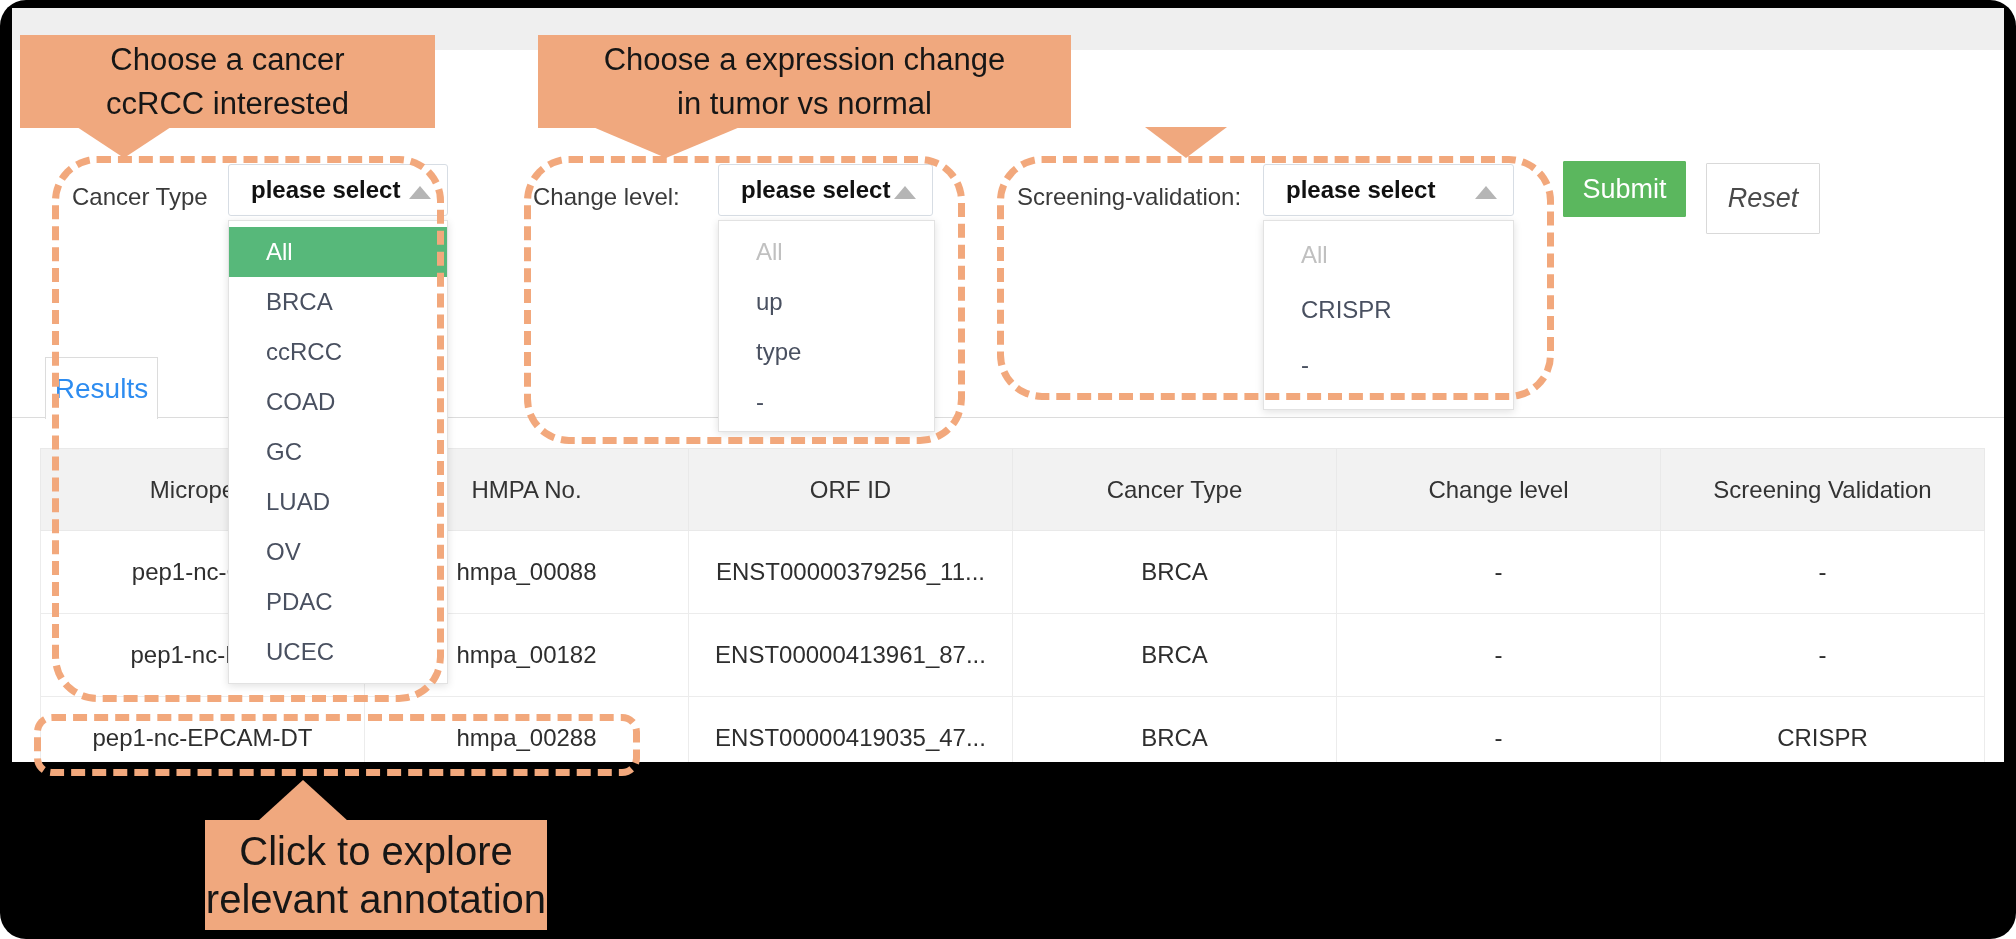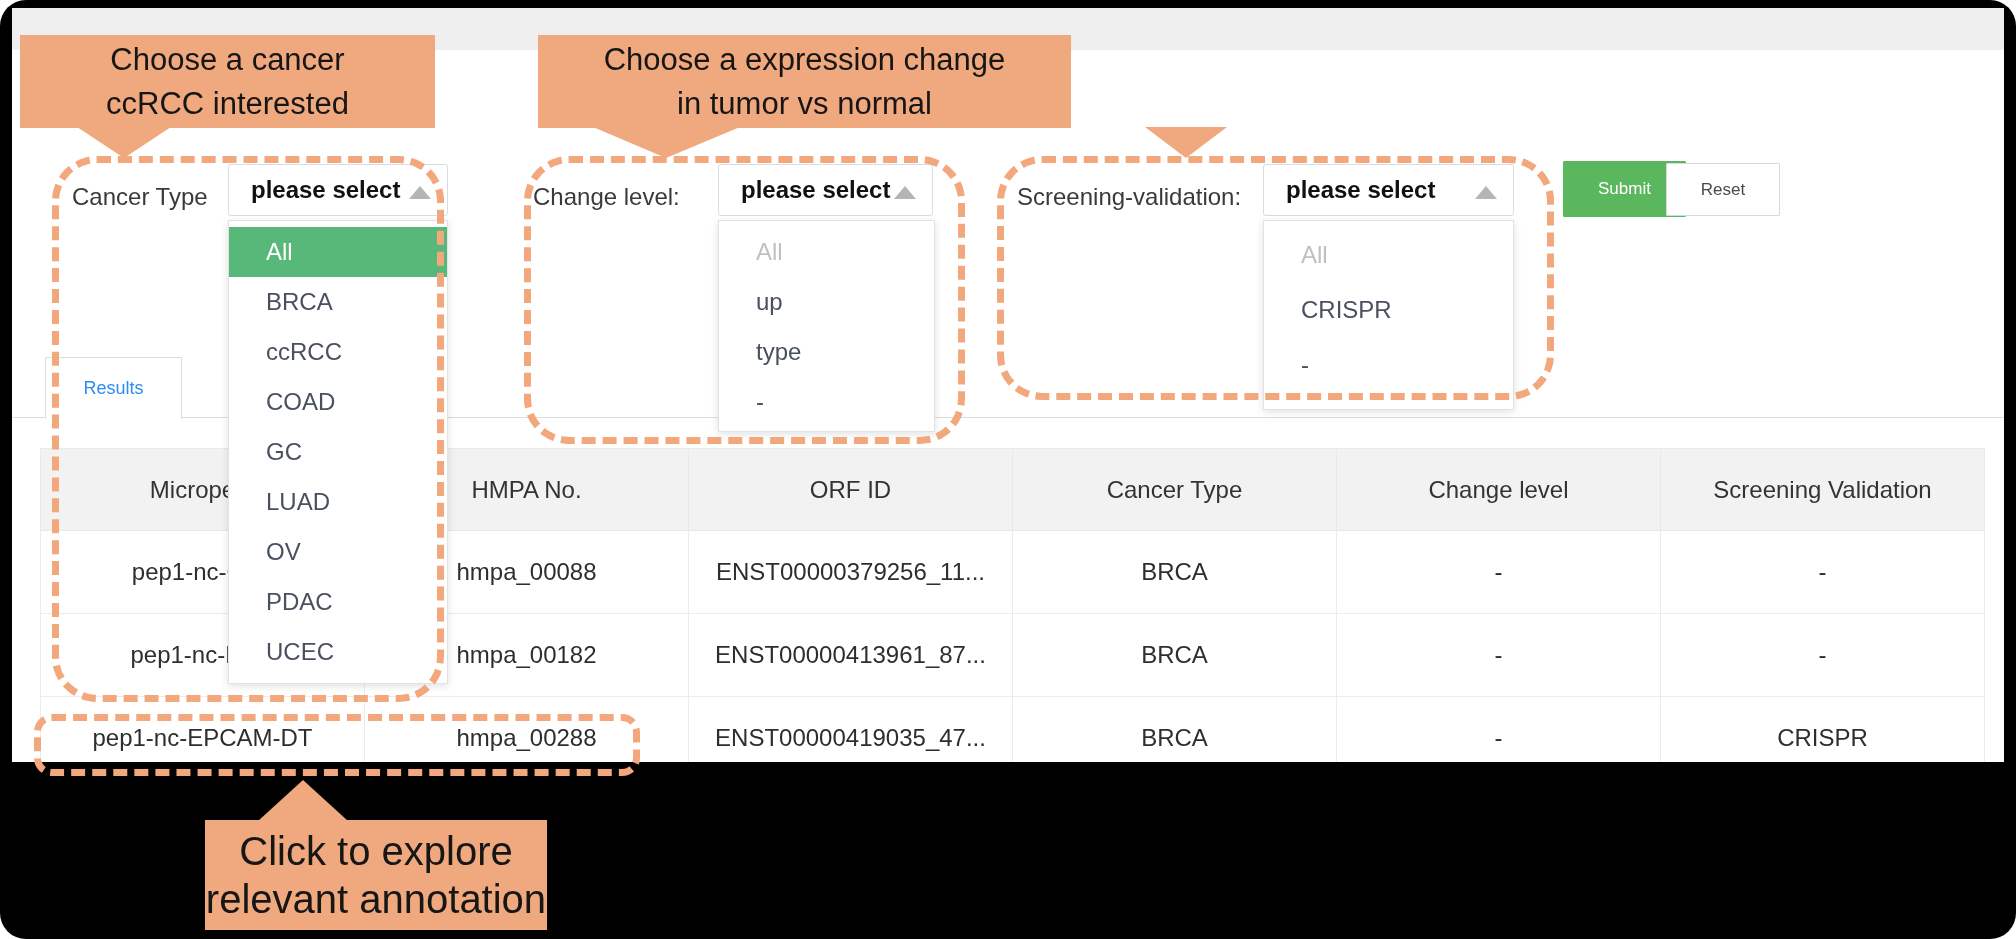--- a/index.html
+++ b/index.html
@@ -12,27 +12,27 @@
   .flabel{position:absolute;font-size:24px;color:#3a3a3a;z-index:2;}
   .selbox{position:absolute;height:52px;background:#fff;border:1px solid #d7dde4;border-radius:3px;z-index:4;display:flex;align-items:center;padding-left:22px;cursor:pointer;}
   .selbox .ph{font-size:24px;font-weight:bold;color:#111;}
   .chev{position:absolute;right:16px;top:21px;width:0;height:0;border-left:11px solid transparent;border-right:11px solid transparent;border-bottom:13px solid #b5b5b5;}
   .panel{position:absolute;background:#fff;border:1px solid #e2e2e2;box-shadow:0 2px 8px rgba(0,0,0,.12);z-index:5;padding-top:6px;}
   .opt{height:50px;line-height:50px;padding-left:37px;font-size:24px;color:#495060;cursor:pointer;white-space:nowrap;}
   .opt.h55{height:55px;line-height:55px;}
   .opt.selected{background:#57b87a;color:#ffffff;}
   .opt.muted{color:#c0c0c0;}
 
-  .btn{position:absolute;border-radius:1px;font-size:17px;display:flex;align-items:center;justify-content:center;cursor:pointer;z-index:4;}
+  .btn{position:absolute;border-radius:1px;font-size:27px;display:flex;align-items:center;justify-content:center;cursor:pointer;z-index:4;}
   .btn.submit{background:#5bb75e;color:#fff;border:1px solid #5bb75e;}
   .btn.reset{background:#fff;color:#4a4a4a;border:1px solid #d9d9d9;}
 
   
   .hrule{position:absolute;left:12px;top:417px;width:1992px;height:1px;background:#dcdcdc;z-index:1;}
-  .tab{position:absolute;left:45px;top:357px;width:137px;height:62px;background:#fff;border:1px solid #dcdcdc;border-bottom:none;z-index:2;display:flex;align-items:center;justify-content:center;font-size:18px;color:#2d8cf0;cursor:pointer;}
+  .tab{position:absolute;left:45px;top:357px;width:113px;height:62px;background:#fff;border:1px solid #dcdcdc;border-bottom:none;z-index:2;display:flex;align-items:center;justify-content:center;font-size:28px;color:#2d8cf0;cursor:pointer;}
 
   
   .twrap{position:absolute;left:40px;top:448px;width:1945px;height:314px;overflow:hidden;z-index:2;}
   table.res{border-collapse:collapse;width:1945px;table-layout:fixed;}
   table.res th{height:82px;background:#f2f2f2;font-weight:normal;font-size:24px;color:#333;border:1px solid #e9e9e9;}
   table.res td{height:83px;text-align:center;font-size:24px;color:#2e2e2e;border:1px solid #ececec;background:#fff;}
   td.link{color:#2d8cf0;cursor:pointer;}
 
   
   .guide{position:absolute;border:7px dashed #f2a87c;z-index:8;pointer-events:none;}
@@ -90,21 +90,21 @@
     <div class="opt">-</div>
   </div>
 
   <div class="panel" style="left:1263px;top:220px;width:251px;height:190px;">
     <div class="opt h55 muted">All</div>
     <div class="opt h55">CRISPR</div>
     <div class="opt h55">-</div>
   </div>
 
   <div class="btn submit" style="left:1563px;top:161px;width:123px;height:56px;">Submit</div>
-  <div class="btn reset" style="left:1666px;top:163px;width:114px;height:53px;">Reset</div>
+  <div class="btn reset" style="left:1706px;top:163px;width:114px;height:71px;font-style:italic;">Reset</div>
 
   <div class="hrule"></div>
   <div class="tab">Results</div>
 
   <div class="twrap">
     <table class="res">
       <thead>
         <tr>
           <th>Micropept</th>
           <th>HMPA No.</th>

